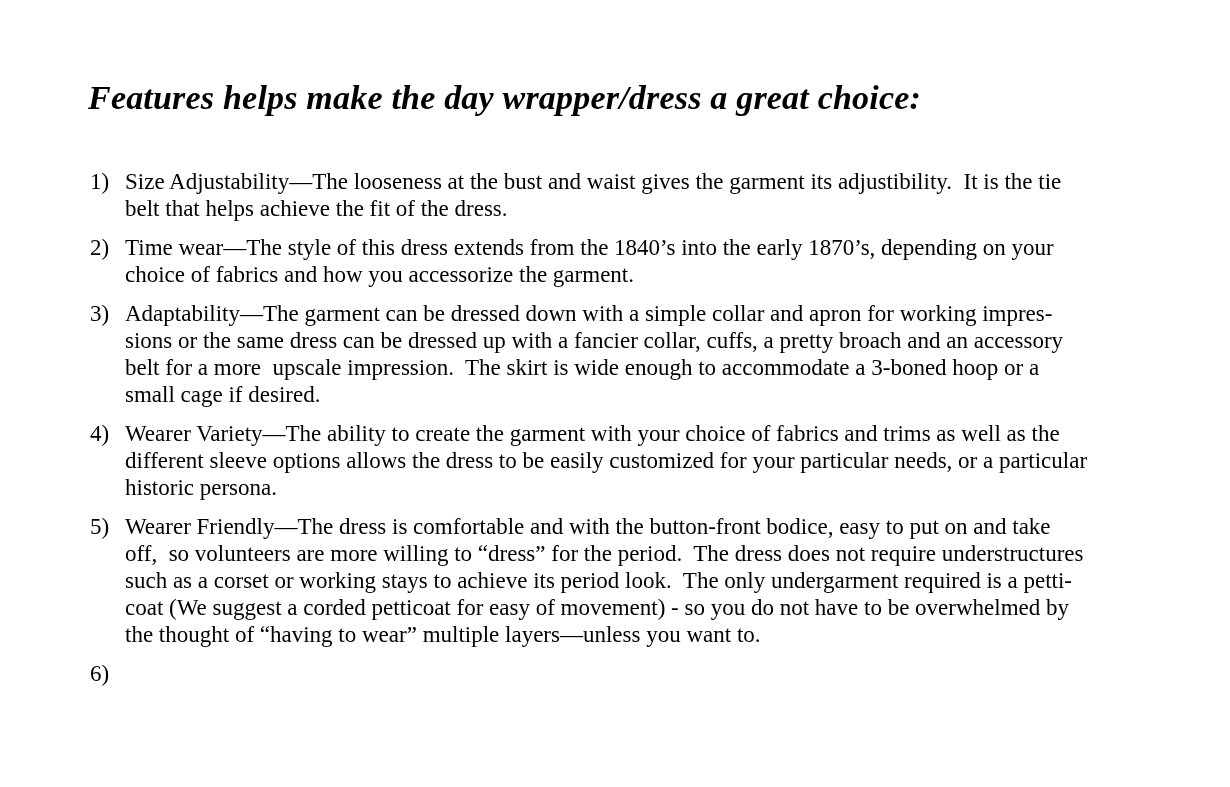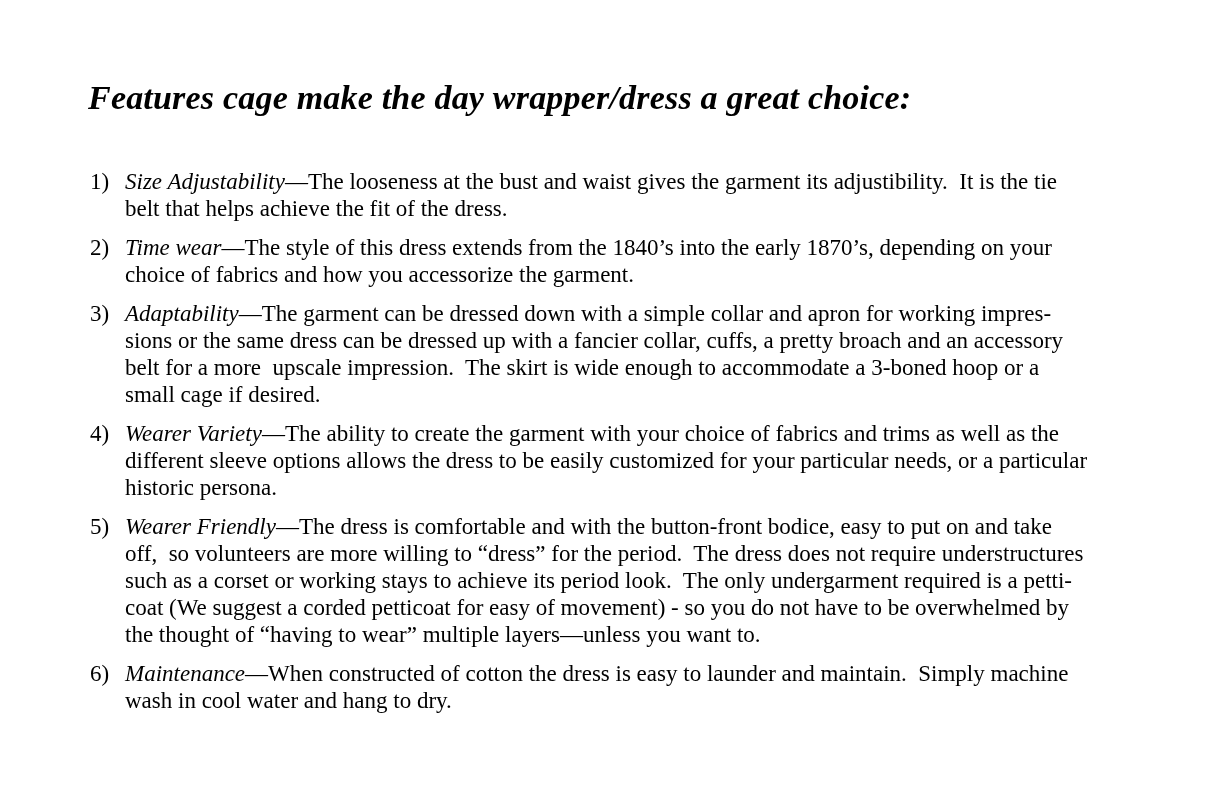--- a/index.html
+++ b/index.html
@@ -39,29 +39,28 @@
     line-height: 27px;
     margin: 0 0 12px 0;
     white-space: pre; 
   }
   .feature-item .num {
     position: absolute;
     left: 2px;
     top: 0;
   }
   .feature-item .term {
-    font-style: italic;
   }
 </style>
 </head>
 <body style="background-color: rgb(255, 255, 255); color: rgb(0, 0, 0);">
 
 <div class="page">
-  <h1 class="title">Features cage make the day wrapper/dress a great choice:</h1>
+  <h1 class="title">Features helps make the day wrapper/dress a great choice:</h1>
   <ol class="features" id="features-list">
       <li class="feature-item"><span class="num">1)</span><span><span class="term">Size Adjustability</span>—The looseness at the bust and waist gives the garment its adjustibility.  It is the tie<br>belt that helps achieve the fit of the dress.</span></li>
       <li class="feature-item"><span class="num">2)</span><span><span class="term">Time wear</span>—The style of this dress extends from the 1840’s into the early 1870’s, depending on your<br>choice of fabrics and how you accessorize the garment.</span></li>
       <li class="feature-item"><span class="num">3)</span><span><span class="term">Adaptability</span>—The garment can be dressed down with a simple collar and apron for working impres-<br>sions or the same dress can be dressed up with a fancier collar, cuffs, a pretty broach and an accessory<br>belt for a more  upscale impression.  The skirt is wide enough to accommodate a 3-boned hoop or a<br>small cage if desired.</span></li>
       <li class="feature-item"><span class="num">4)</span><span><span class="term">Wearer Variety</span>—The ability to create the garment with your choice of fabrics and trims as well as the<br>different sleeve options allows the dress to be easily customized for your particular needs, or a particular<br>historic persona.</span></li>
       <li class="feature-item"><span class="num">5)</span><span><span class="term">Wearer Friendly</span>—The dress is comfortable and with the button-front bodice, easy to put on and take<br>off,  so volunteers are more willing to “dress” for the period.  The dress does not require understructures<br>such as a corset or working stays to achieve its period look.  The only undergarment required is a petti-<br>coat (We suggest a corded petticoat for easy of movement) - so you do not have to be overwhelmed by<br>the thought of “having to wear” multiple layers—unless you want to.</span></li>
-      <li class="feature-item"><span class="num">6)</span><span><span class="term">Maintenance</span>—When constructed of cotton the dress is easy to launder and maintain.  Simply machine<br>wash in cool water and hang to dry.</span></li>
+      <li class="feature-item"><span class="num">6)</span></li>
     </ol>
 </div>
 
 </body></html>

